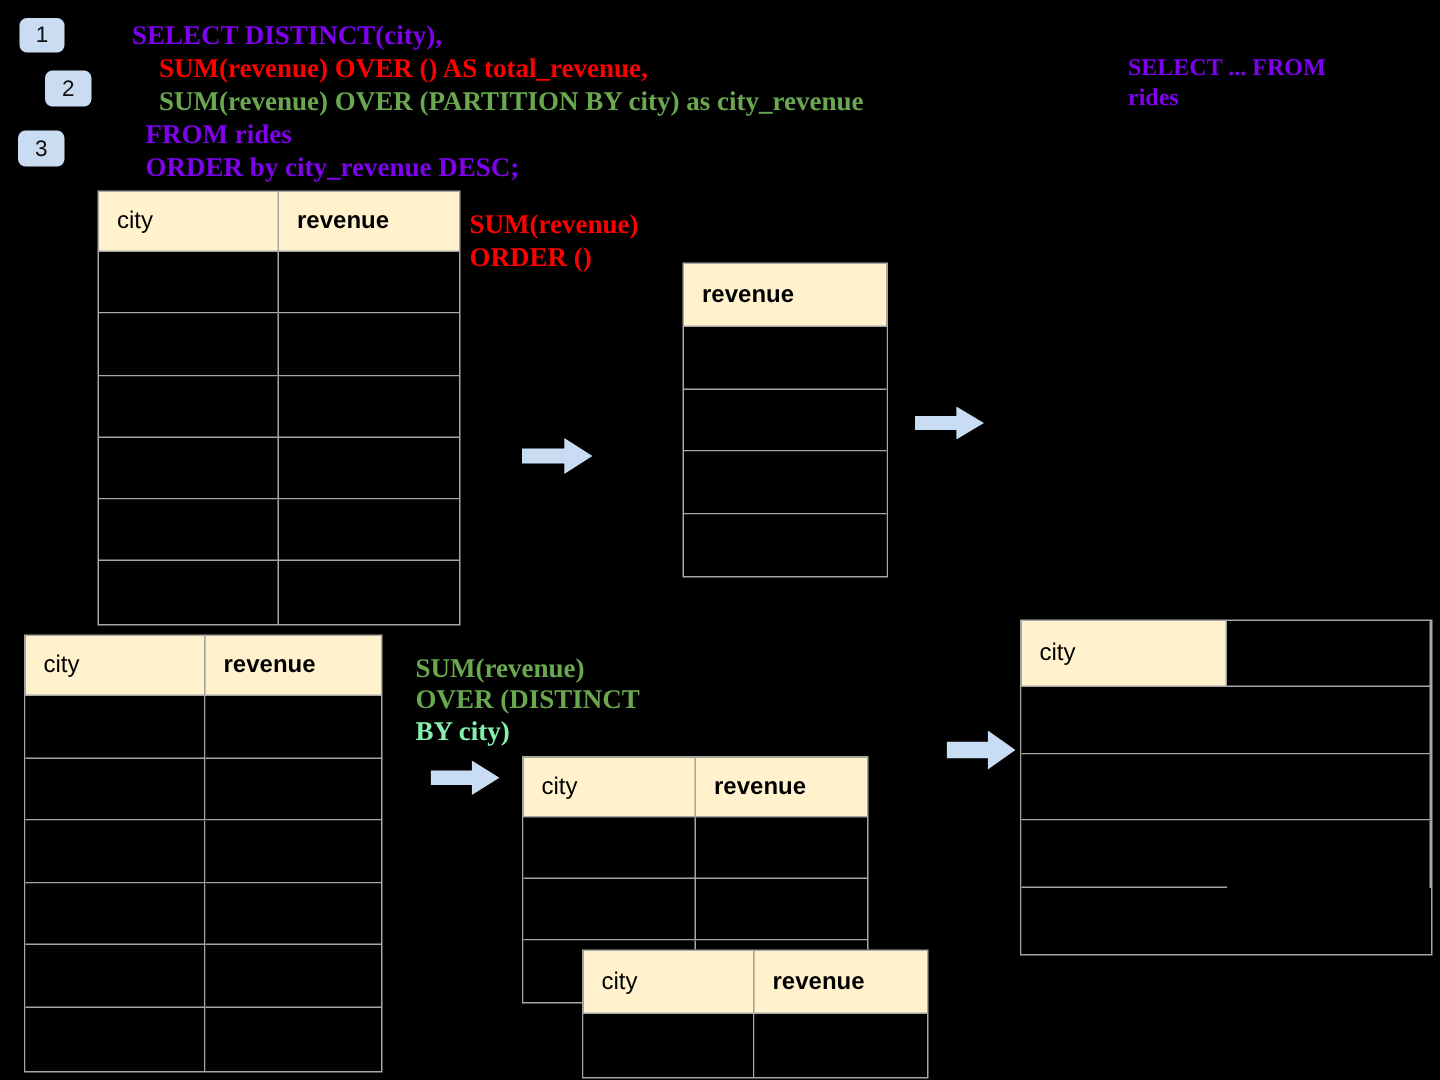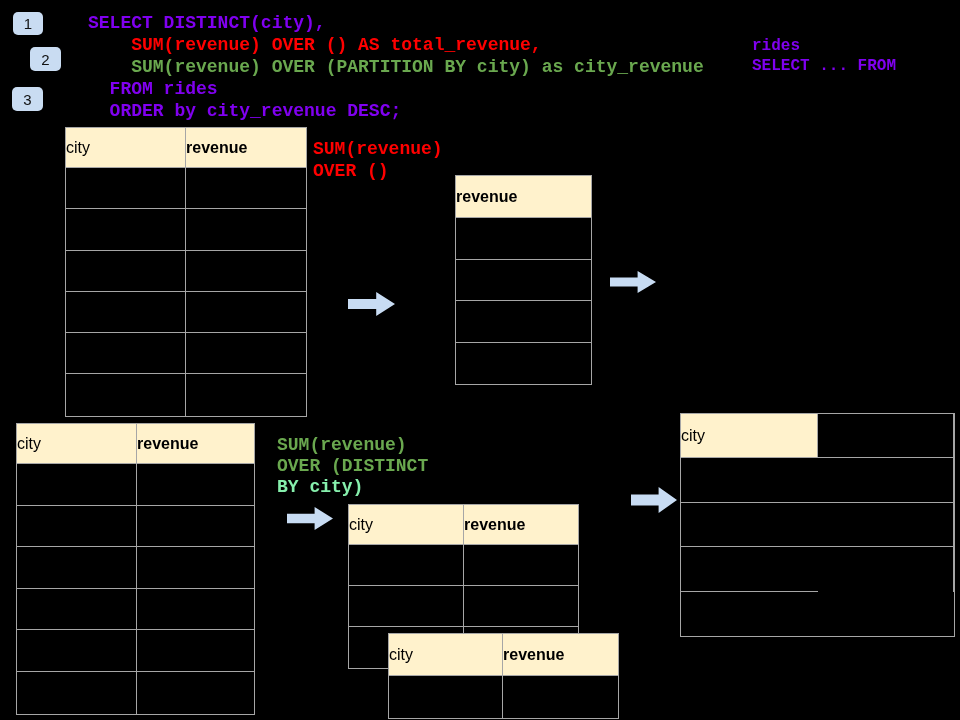--- a/index.html
+++ b/index.html
@@ -12,35 +12,35 @@
 
   
   .badge{position:absolute;background:var(--badge);border-radius:5px;
          display:flex;align-items:center;justify-content:center;
          color:#111;font:15px "Liberation Sans",sans-serif;}
   #badge1{left:13px;top:12px;width:30px;height:23px;}
   #badge2{left:30px;top:47px;width:31px;height:24px;}
   #badge3{left:12px;top:87px;width:31px;height:24px;}
 
   
-  .code{position:absolute;font-family:Liberation Mono, monospace;font-weight:bold;
+  .code{position:absolute;font-family:Liberation Serif, serif;font-weight:bold;
         white-space:pre;margin:0;}
   #sql-code{left:88px;top:12px;font-size:18px;line-height:22px;}
   #side-note{left:752px;top:36px;font-size:16px;line-height:20px;}
   #label-total{left:313px;top:138px;font-size:18px;line-height:22px;}
   #label-partition{left:277px;top:435px;font-size:18px;line-height:21px;}
 
   
   .tbl{position:absolute;display:grid;border:1px solid var(--border);background:#000;}
   .cell{border-right:1px solid var(--border);border-bottom:1px solid var(--border);
         background:#000;}
   .cell.last-col{border-right:none;font-weight:bold;}
   .cell.last-row{border-bottom:none;}
   .hcell{background:var(--header-fill);color:#000;display:flex;align-items:center;
-         font:16px "Liberation Sans",sans-serif;}
+         padding-left:12px;font:16px "Liberation Sans",sans-serif;}
   #tbl-source-top      {left:65px; top:127px;grid-template-columns:120px 120px;grid-template-rows:40px repeat(6,41.3px);}
   #tbl-total-revenue   {left:455px;top:175px;grid-template-columns:135px;     grid-template-rows:42px repeat(4,41.5px);}
   #tbl-source-bottom   {left:16px; top:423px;grid-template-columns:120px 117px;grid-template-rows:40px repeat(6,41.6px);}
   #tbl-partition-input {left:348px;top:504px;grid-template-columns:115px 114px;grid-template-rows:40px repeat(3,41px);z-index:1;}
   #tbl-partition-ovl   {left:388px;top:633px;grid-template-columns:114px 115px;grid-template-rows:42px repeat(1,42px);z-index:2;}
   #tbl-result          {left:680px;top:413px;grid-template-columns:137px 136px;grid-template-rows:44px repeat(4,44.5px);}
 
   
   .arrow{position:absolute;background:var(--arrow);
          clip-path:polygon(0 29%,60% 29%,60% 0,100% 50%,60% 100%,60% 71%,0 71%);}
@@ -51,23 +51,23 @@
 </style>
 </head>
 <body>
 
 <div class="badge" id="badge1">1</div>
 <div class="badge" id="badge2">2</div>
 <div class="badge" id="badge3">3</div>
 
 <pre class="code" id="sql-code"><div style="color: rgb(128, 0, 240);">SELECT DISTINCT(city),</div><div style="color: rgb(255, 0, 0);">    SUM(revenue) OVER () AS total_revenue,</div><div style="color: rgb(106, 168, 79);">    SUM(revenue) OVER (PARTITION BY city) as city_revenue</div><div style="color: rgb(128, 0, 240);">  FROM rides</div><div style="color: rgb(128, 0, 240);">  ORDER by city_revenue DESC;</div></pre>
 
-<pre class="code" id="side-note"><div style="color: rgb(128, 0, 240);">rides</div><div style="color: rgb(128, 0, 240);">SELECT ... FROM</div></pre>
+<pre class="code" id="side-note"><div style="color: rgb(128, 0, 240);">SELECT ... FROM</div><div style="color: rgb(128, 0, 240);">rides</div></pre>
 
-<pre class="code" id="label-total"><div style="color: rgb(255, 0, 0);">SUM(revenue)</div><div style="color: rgb(255, 0, 0);">OVER ()</div></pre>
+<pre class="code" id="label-total"><div style="color: rgb(255, 0, 0);">SUM(revenue)</div><div style="color: rgb(255, 0, 0);">ORDER ()</div></pre>
 <pre class="code" id="label-partition"><div style="color: rgb(106, 168, 79);">SUM(revenue)</div><div style="color: rgb(106, 168, 79);">OVER (DISTINCT</div><div style="color: #86efac;">BY city)</div></pre>
 
 <div class="tbl" id="tbl-source-top">
     <div class="cell hcell">city</div>
     <div class="cell hcell last-col">revenue</div>
     <div class="cell"></div>
     <div class="cell last-col"></div>
     <div class="cell"></div>
     <div class="cell last-col"></div>
     <div class="cell"></div>

